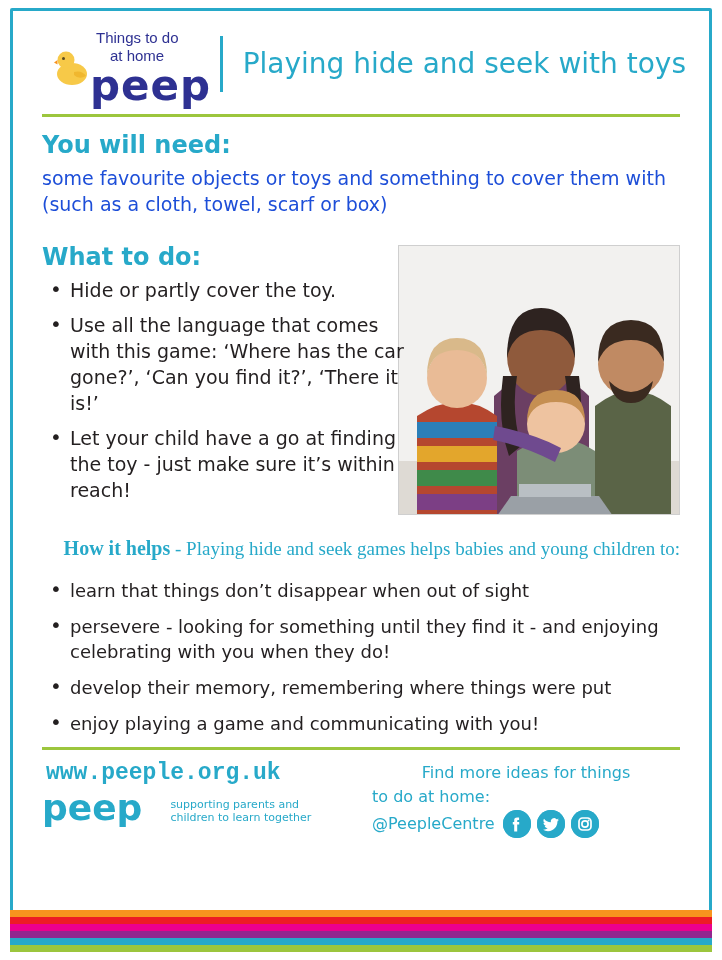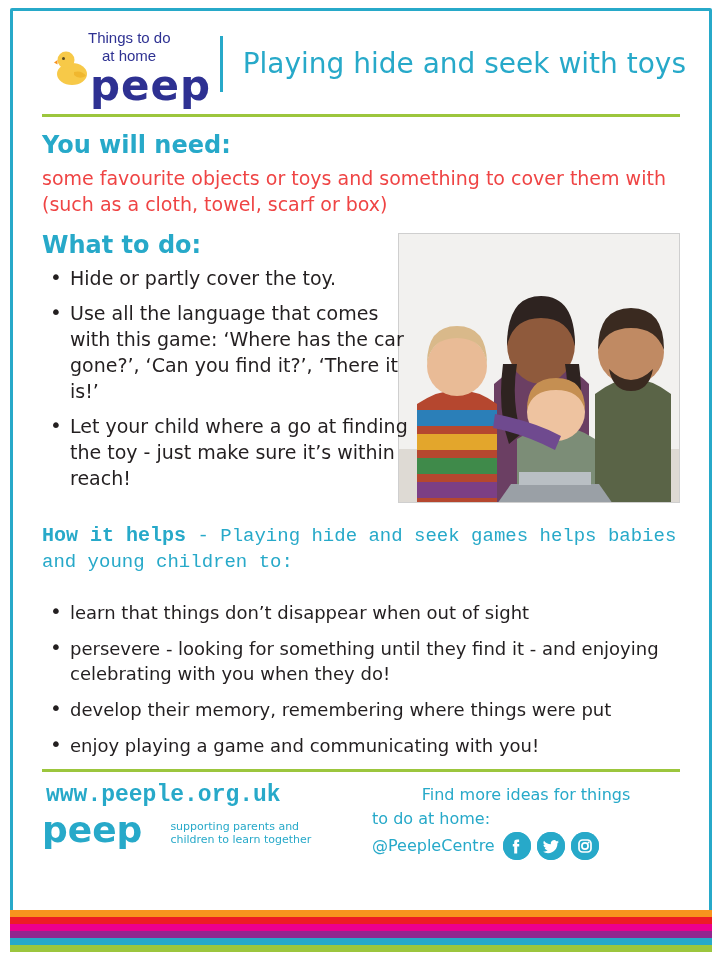--- a/index.html
+++ b/index.html
@@ -37,21 +37,21 @@
     padding-left: 12px;
   }
   .brand {
     width: 168px;
     flex: 0 0 168px;
     position: relative;
     height: 86px;
   }
   .brand-top {
     position: absolute;
-    left: 40px; top: 8px;
+    left: 48px; top: 8px;
     color: #2e3192;
     font-size: 15px;
     line-height: 18px;
     font-family: "Liberation Sans", sans-serif;
   }
   .brand-top .l2 { display: block; padding-left: 14px; }
   .duck {
     position: absolute;
     left: 6px; top: 26px;
     width: 36px; height: 40px;
@@ -89,24 +89,24 @@
 
   
   .sect-head {
     color: #27a9c9;
     font-size: 24px;
     font-weight: bold;
     margin: 0 0 6px 6px;
     font-family: "DejaVu Sans", sans-serif;
   }
   .body-text {
-    color: #ef4444;
+    color: #1d4ed8;
     font-size: 19px;
     line-height: 26px;
-    margin: 0 6px 14px 6px;
+    margin: 0 6px 26px 6px;
     font-family: "DejaVu Sans", sans-serif;
   }
   ul.bullets {
     margin: 0 0 6px 0;
     padding-left: 34px;
     list-style: none;
   }
   ul.bullets li {
     position: relative;
     color: #231f20;
@@ -135,24 +135,25 @@
     position: absolute;
     right: 6px; top: 2px;
     width: 282px; height: 270px;
     border: 1px solid #cfcfcf;
     overflow: hidden;
     background: #e8e8e8;
   }
   .photo svg { display: block; }
 
   .how-head {
-    margin: 2px 6px 25px 6px;
+    margin: 2px 6px 16px 6px;
     font-size: 19px;
     line-height: 26px;
-    font-family: Liberation Mono, monospace;
+    font-family: Liberation Serif, serif;
+    text-align: right;
   }
   .how-head .lead {
     color: #27a9c9;
     font-weight: bold;
     font-size: 20px;
   }
   .how-head .rest { color: #27a9c9; }
 
   ul.bullets.small li { font-size: 18px; line-height: 25px; margin-bottom: 11px; }
 
@@ -303,21 +304,21 @@
 
           <path d="M112 250 L200 250 L214 270 L98 270 Z" fill="#9aa0a6"></path>
           <rect x="120" y="238" width="72" height="13" fill="#b9bfc4"></rect>
         </svg>
       </div>
       <div class="whattodo-left">
         <div class="sect-head">What to do:</div>
         <ul class="bullets">
           <li>Hide or partly cover the toy.</li>
           <li>Use all the language that comes with this game: ‘Where has the car gone?’, ‘Can you find it?’, ‘There it is!’</li>
-          <li>Let your child where a go at finding the toy - just make sure it’s within reach!</li>
+          <li>Let your child have a go at finding the toy - just make sure it’s within reach!</li>
         </ul>
       </div>
     </div>
 
     <div class="how-head">
       <span class="lead">How it helps</span><span class="rest"> - Playing hide and seek games helps babies and young children to:</span>
     </div>
     <ul class="bullets small">
       <li>learn that things don’t disappear when out of sight</li>
       <li>persevere - looking for something until they find it  - and enjoying celebrating with you when they do!</li>

